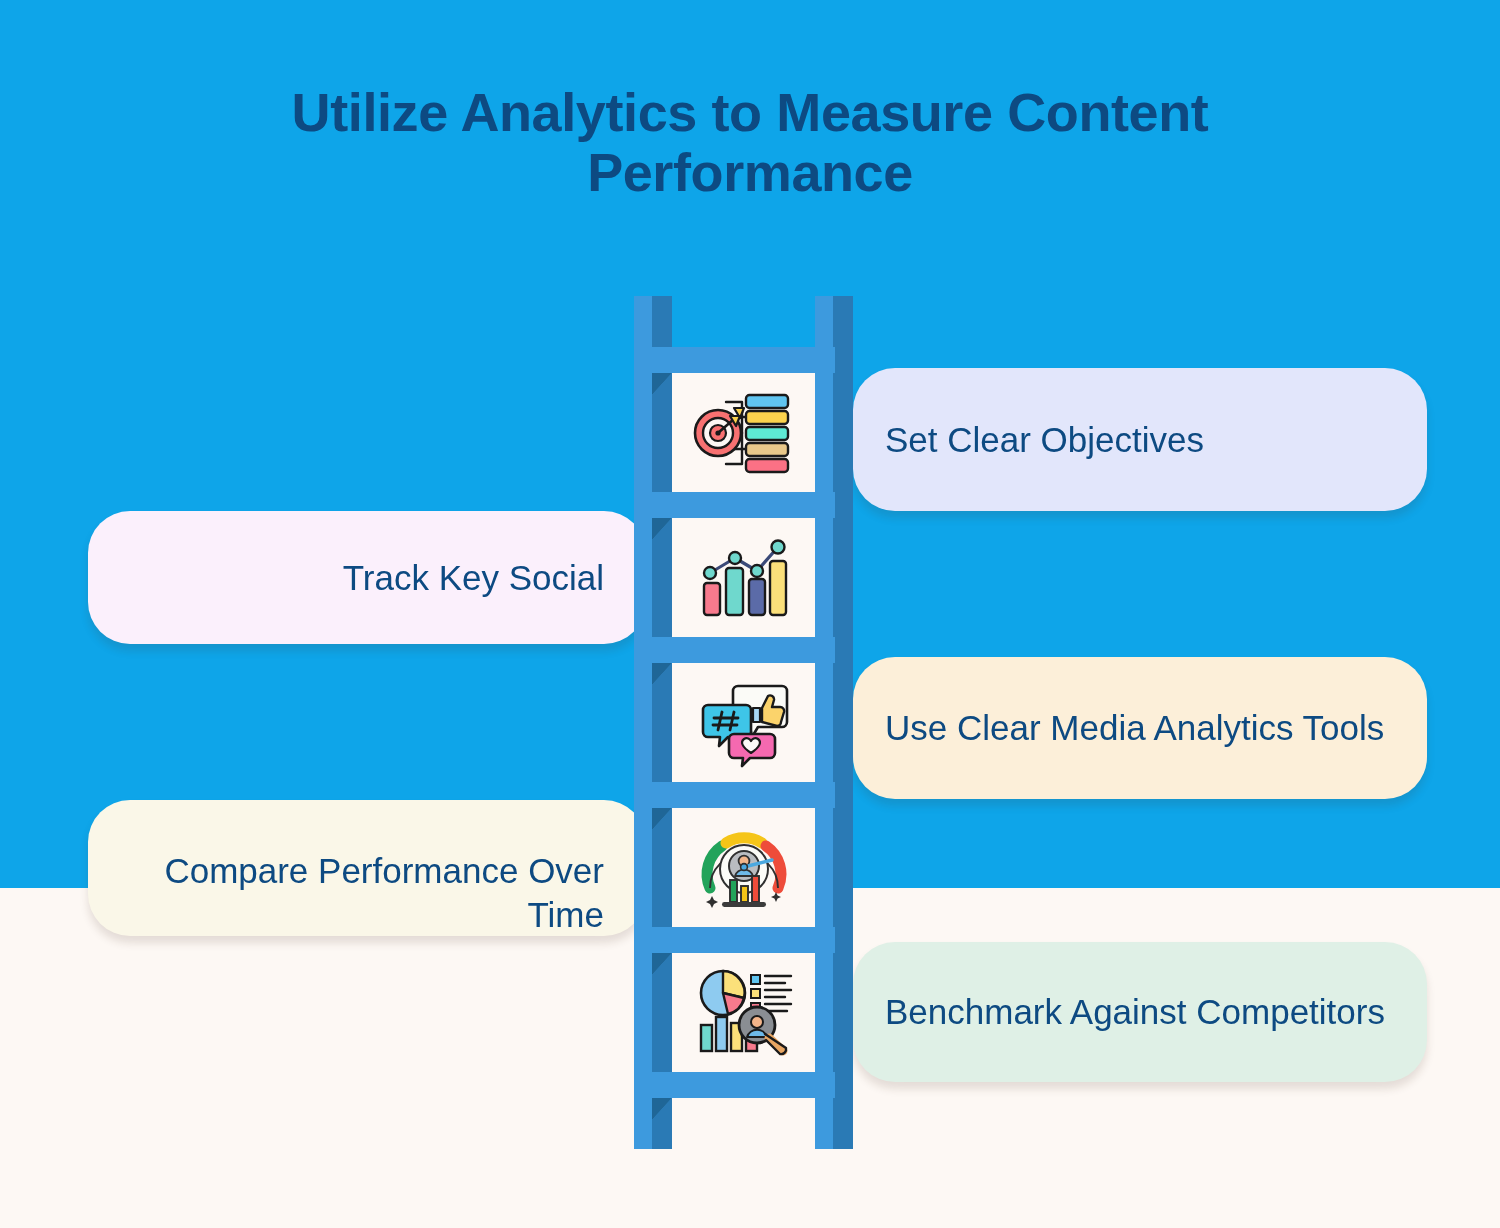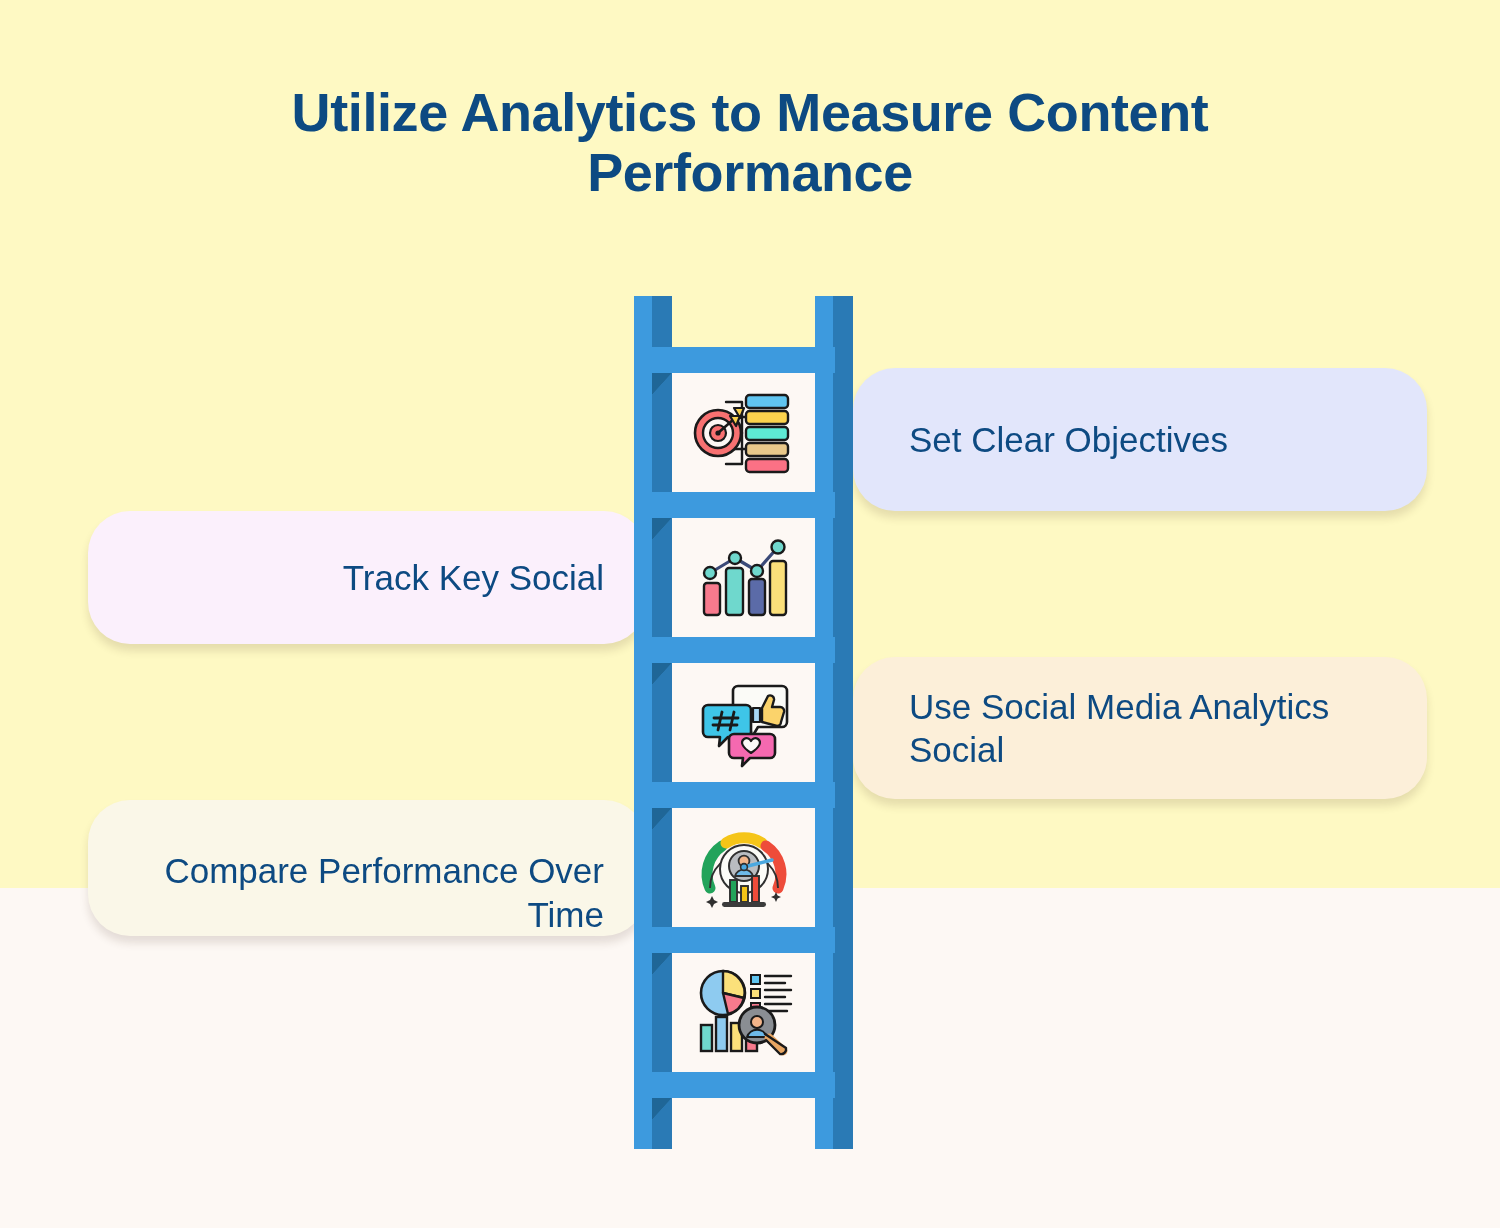--- a/index.html
+++ b/index.html
@@ -7,21 +7,21 @@
   html, body {
     width:1500px; height:1228px;
     background:#fdf8f4;
     font-family:"Liberation Sans", sans-serif;
     overflow:hidden;
   }
 
   .canvas {
     position:relative;
     width:1500px; height:888px;
-    background:#fef9c3;
+    background:#0ea5e9;
   }
 
   
   .title {
     position:absolute;
     left:220px; top:82px;
     width:1060px;
     text-align:center;
     font-size:54px;
     font-weight:bold;
@@ -89,21 +89,21 @@
     border-radius:42px;
     box-shadow:0 7px 9px rgba(60,40,20,0.13);
     display:flex;
     align-items:center;
     color:#0d4a82;
     font-size:35px;
     line-height:1.24;
   }
   .card.right {
     left:853px;
-    padding-left:56px;
+    padding-left:32px;
     justify-content:flex-start;
     text-align:left;
   }
   .card.left {
     right:854px;
     padding-right:42px;
     justify-content:flex-end;
     text-align:right;
   }
 </style>
@@ -116,27 +116,30 @@
 
   <div class="card right" style="top:368px; width:574px; height:143px; background:#e2e6fb;">
     <span>Set Clear Objectives</span>
   </div>
 
   <div class="card left" style="top:511px; width:558px; height:133px; background:#fbf0fc;">
     <span>Track Key Social</span>
   </div>
 
   <div class="card right" style="top:657px; width:574px; height:142px; background:#fcefd9;">
-    <span>Use Social Media Analytics Social</span>
+    <span>Use Clear Media Analytics Tools</span>
   </div>
 
   <div class="card left" style="top:800px; width:558px; height:136px; background:#faf7e8;align-items:flex-end;">
     <span>Compare Performance Over Time</span>
   </div>
 
+  <div class="card right" style="top:942px; width:574px; height:140px; background:#dff0e6;">
+    <span>Benchmark Against Competitors</span>
+  </div>
 
   <div class="ladder">
 
     <div class="rail left"></div>
     <div class="rail right"></div>
 
     <div class="rung" style="top:51px;"></div>
     <div class="rung" style="top:196px;"></div>
     <div class="rung" style="top:341px;"></div>
     <div class="rung" style="top:486px;"></div>

